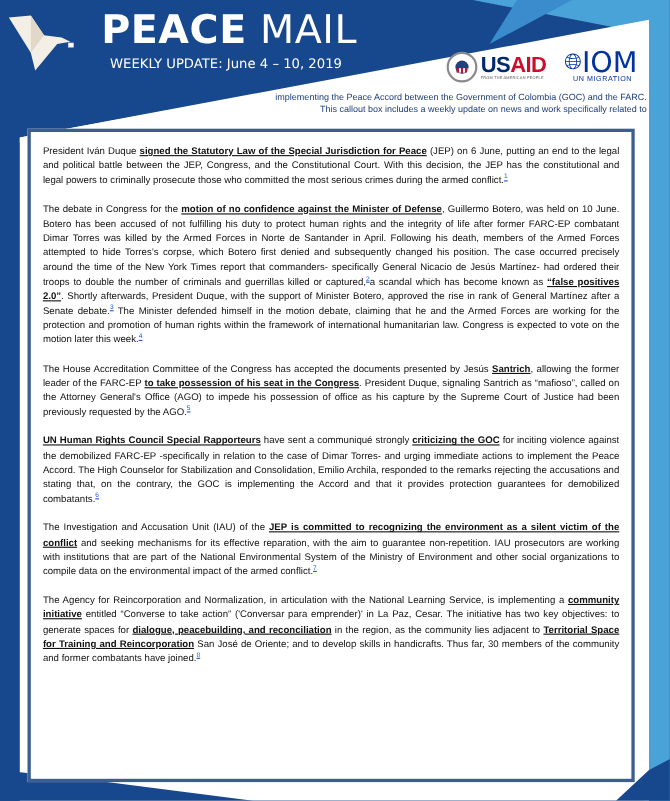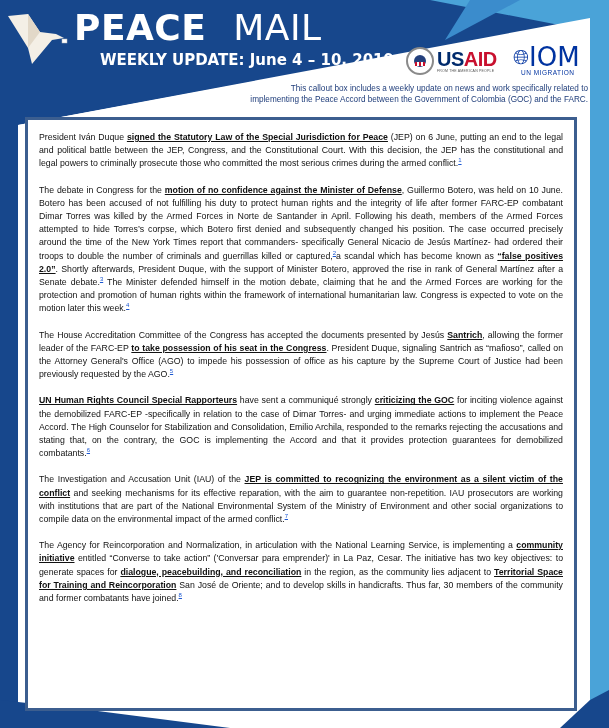--- a/index.html
+++ b/index.html
@@ -1,23 +1,23 @@
 <!DOCTYPE html>
 <html><head>
 <meta charset="utf-8">
 <style>
   html, body { margin:0; padding:0; }
   body { width:609px; height:728px; position:relative; overflow:hidden; background:#1b4a8a; font-family:"Liberation Sans", sans-serif; }
   .bg-dark { position:absolute; inset:0; background:#17478c; }
   .bg-svg { position:absolute; left:0; top:0; width:609px; height:728px; }
   .dove { position:absolute; left:6px; top:8px; width:66px; height:58px; }
   .title { position:absolute; left:74px; top:8px; color:#fff; font-size:36px; line-height:40px; letter-spacing:0.5px; font-family:"DejaVu Sans", sans-serif; }
-  .title b { font-weight:bold; }
-  .title span.light { font-weight:normal;margin-left:15px; }
-  .subtitle { position:absolute; left:100px; top:51px; color:#fff; font-size:15px; font-weight:bold; font-family:"DejaVu Sans", sans-serif; }
+  .title b { font-weight:bold;margin-left:18px; }
+  .title span.light { font-weight:normal; }
+  .subtitle { position:absolute; left:100px; top:51px; color:#fff; font-size:12px; font-weight:normal; font-family:"DejaVu Sans", sans-serif; }
   .usaid { position:absolute; left:406px; top:47px; display:flex; align-items:center; }
   .seal { width:28px; height:28px; border-radius:50%; border:2px solid #8a8a8a; background:#fff; position:relative; box-sizing:border-box; }
   .seal::before { content:""; position:absolute; left:6px; top:6px; width:12px; height:12px; border-radius:50%; background:#24407c; }
   .seal::after { content:""; position:absolute; left:7px; top:13px; width:10px; height:4px; background:repeating-linear-gradient(90deg,#c8102e 0 2px,#fff 2px 4px); }
   .usaid-text { margin-left:3px; display:flex; flex-direction:column; }
   .usaid-word { font-size:20px; font-weight:bold; letter-spacing:-0.5px; line-height:20px; }
   .usaid-word .us { color:#002a6c; }
   .usaid-word .aid { color:#c8102e; }
   .usaid-tag { font-size:3.5px; color:#555; letter-spacing:0.2px; }
   .iom { position:absolute; left:513px; top:45px; display:flex; flex-direction:column; align-items:flex-start; }
@@ -66,22 +66,22 @@
 
 <div class="iom">
   <div class="iom-row">
     <span class="iom-globe">🌐︎</span>
     <span class="iom-word">IOM</span>
   </div>
   <div class="iom-tag">UN MIGRATION</div>
 </div>
 
 <div class="callout">
+  <div>implementing the Peace Accord between the Government of Colombia (GOC) and the FARC.</div>
   <div>This callout box includes a weekly update on news and work specifically related to</div>
-  <div>implementing the Peace Accord between the Government of Colombia (GOC) and the FARC.</div>
 </div>
 
 <div class="box">
   <p><span>President Iván Duque </span><b>signed the Statutory Law of the Special Jurisdiction for Peace</b><span> (JEP) on 6 June, putting an end to the legal and political battle between the JEP, Congress, and the Constitutional Court.  With this decision, the JEP has the constitutional and legal powers to criminally prosecute those who committed the most serious crimes during the armed conflict.</span><a class="fn">1</a></p>
   <p><span>The debate in Congress for the </span><b>motion of no confidence against the Minister of Defense</b><span>, Guillermo Botero, was held on 10 June.  Botero has been accused of not fulfilling his duty to protect human rights and the integrity of life after former FARC-EP combatant Dimar Torres was killed by the Armed Forces in Norte de Santander in April. Following his death, members of the Armed Forces attempted to hide Torres’s corpse, which Botero first denied and subsequently changed his position.  The case occurred precisely around the time of the New York Times report that commanders- specifically General Nicacio de Jesús Martínez- had ordered their troops to double the number of criminals and guerrillas killed or captured,</span><a class="fn">2</a><span>a scandal which has become known as </span><b>“false positives 2.0”</b><span>.  Shortly afterwards, President Duque, with the support of Minister Botero, approved the rise in rank of General Martínez after a Senate debate.</span><a class="fn">3</a><span> The Minister defended himself in the motion debate, claiming that he and the Armed Forces are working for the protection and promotion of human rights within the framework of international humanitarian law.  Congress is expected to vote on the motion later this week.</span><a class="fn">4</a></p>
   <p><span>The House Accreditation Committee of the Congress has accepted the documents presented by Jesús </span><b>Santrich</b><span>, allowing the former leader of the FARC-EP </span><b>to take possession of his seat in the Congress</b><span>. President Duque, signaling Santrich as “mafioso”, called on the Attorney General's Office (AGO) to impede his possession of office as his capture by the Supreme Court of Justice had been previously requested by the AGO.</span><a class="fn">5</a></p>
   <p><b>UN Human Rights Council Special Rapporteurs</b><span> have sent a communiqué strongly </span><b>criticizing the GOC</b><span> for inciting violence against the demobilized FARC-EP -specifically in relation to the case of Dimar Torres- and urging immediate actions to implement the Peace Accord. The High Counselor for Stabilization and Consolidation, Emilio Archila, responded to the remarks rejecting the accusations and stating that, on the contrary, the GOC is implementing the Accord and that it provides protection guarantees for demobilized combatants.</span><a class="fn">6</a></p>
   <p><span>The Investigation and Accusation Unit (IAU) of the </span><b>JEP is committed to recognizing the environment as a silent victim of the conflict</b><span> and seeking mechanisms for its effective reparation, with the aim to guarantee non-repetition. IAU prosecutors are working with institutions that are part of the National Environmental System of the Ministry of Environment and other social organizations to compile data on the environmental impact of the armed conflict.</span><a class="fn">7</a></p>
   <p><span>The Agency for Reincorporation and Normalization, in articulation with the National Learning Service, is implementing a </span><b>community initiative</b><span> entitled “Converse to take action” ('Conversar para emprender)' in La Paz, Cesar. The initiative has two key objectives: to generate spaces for </span><b>dialogue, peacebuilding, and reconciliation</b><span> in the region, as the community lies adjacent to </span><b>Territorial Space for Training and Reincorporation</b><span> San José de Oriente; and to develop skills in handicrafts. Thus far, 30 members of the community and former combatants have joined.</span><a class="fn">8</a></p>
 </div>

